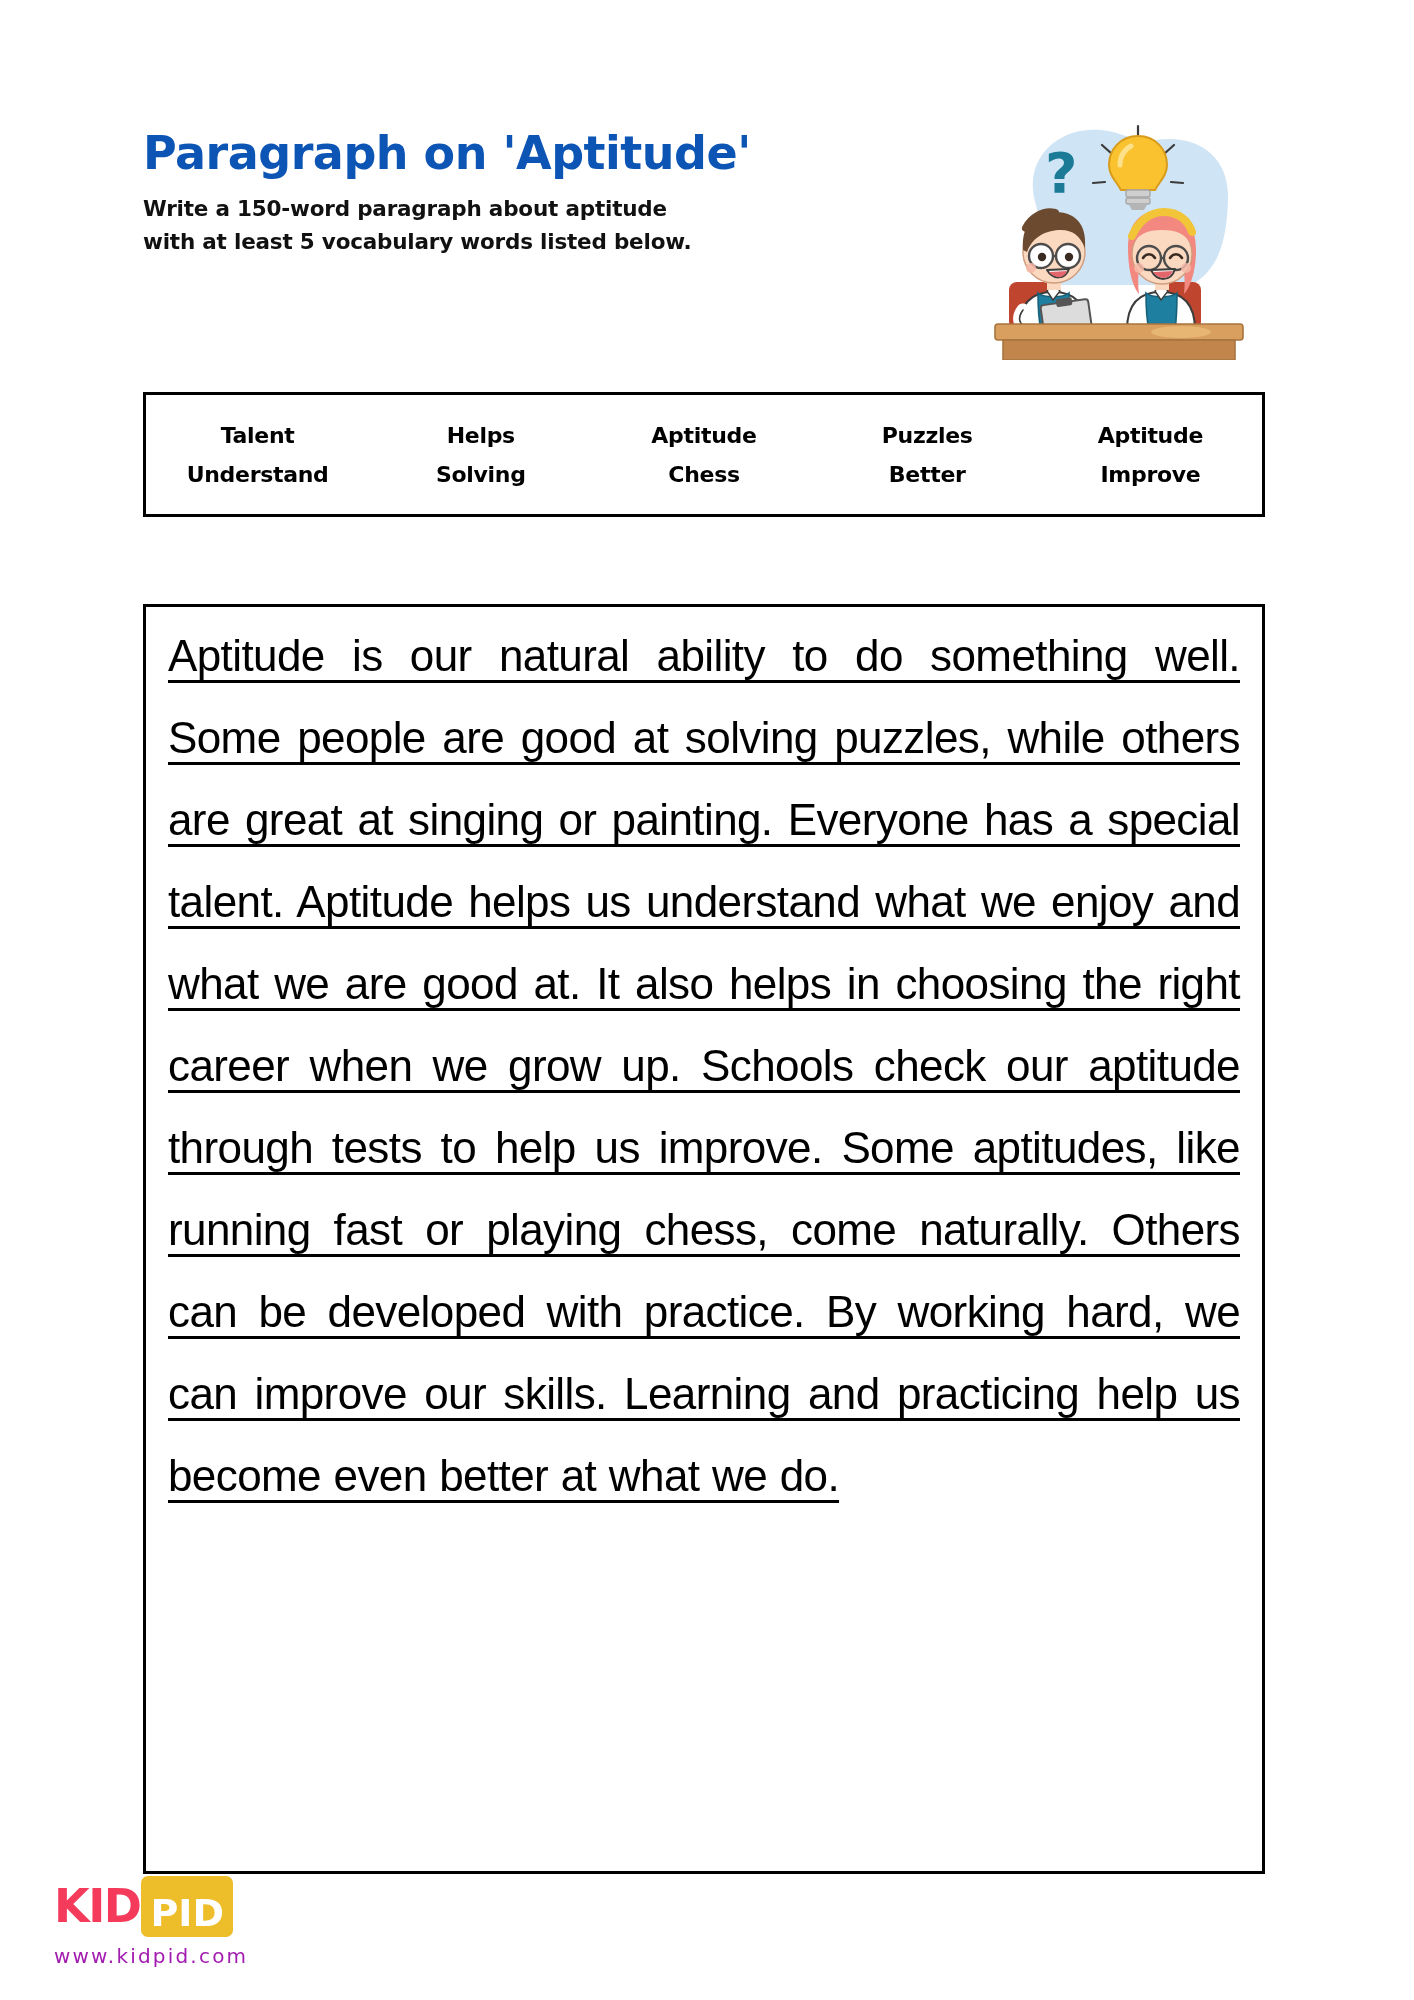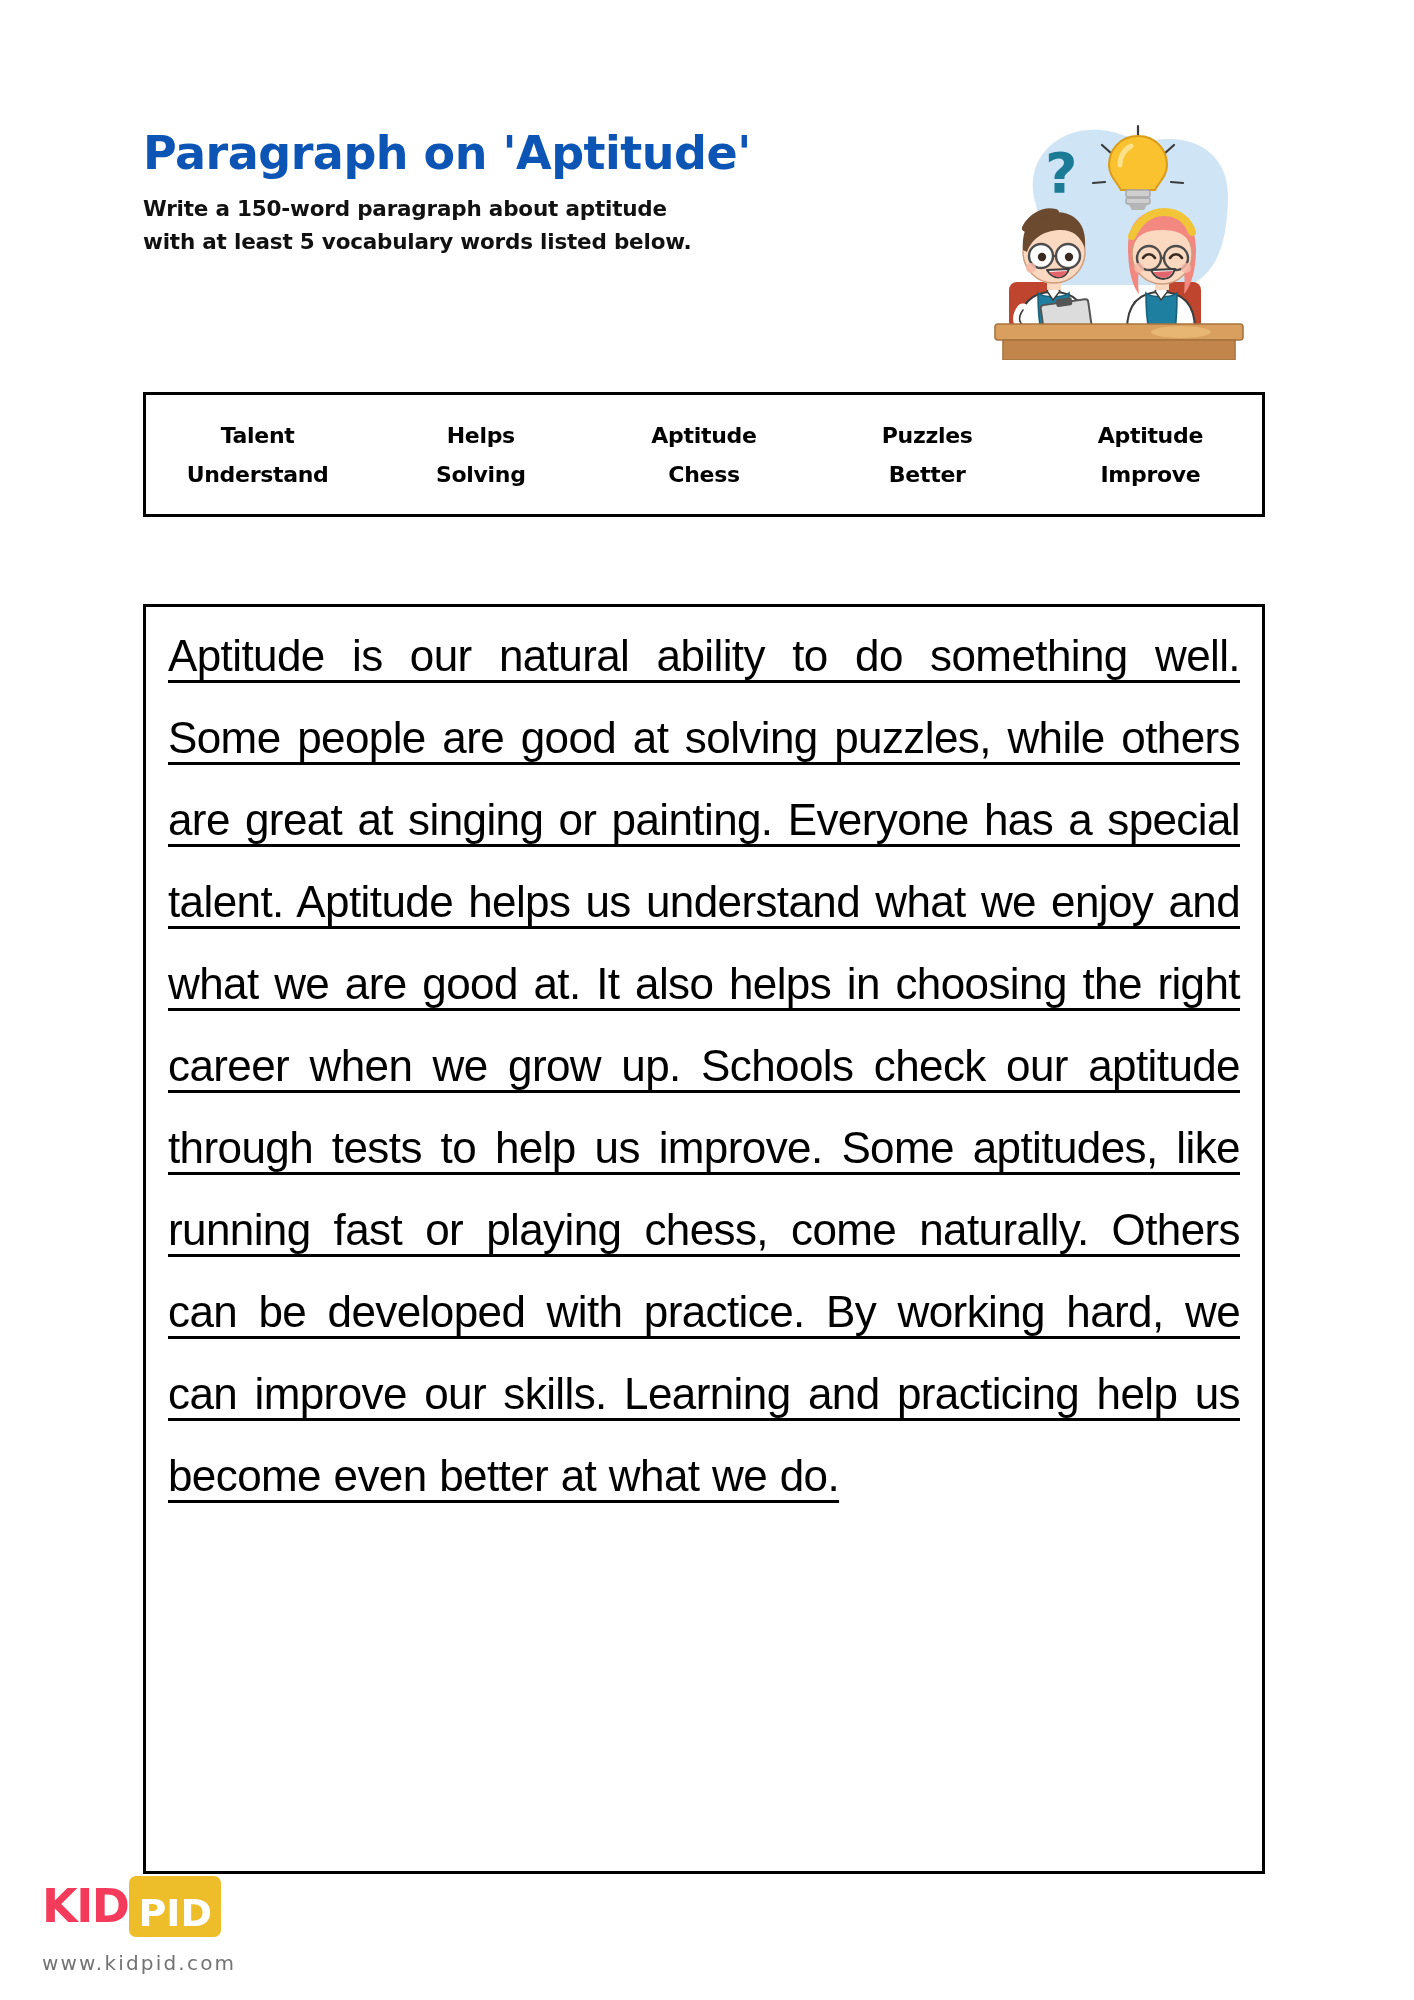--- a/index.html
+++ b/index.html
@@ -112,21 +112,21 @@
     text-decoration: underline;
     text-decoration-thickness: 3px;
     text-underline-offset: 9px;
     text-decoration-color: #000000;
     -webkit-text-decoration-line: underline;
   }
 
   
   .footer {
     position: absolute;
-    left: 4px;
+    left: 16px;
     top: 1880px;
     width: 1368px;
     height: 120px;
   }
   .logo-block {
     position: absolute;
     left: 38px;
     top: 0px;
   }
   .logo-mark {
@@ -150,23 +150,23 @@
     background: #edbd2a;
     border-radius: 7px;
     padding: 18px 9px 5px 9px;
     letter-spacing: 0px;
     line-height: 1;
     margin-left: 1px;
   }
   .logo-url {
     font-family: "DejaVu Sans", sans-serif;
     font-size: 20px;
-    color: #737373;
+    color: #a21caf;
     letter-spacing: 2.2px;
-    margin-top: 19px;
+    margin-top: 12px;
   }
   .footer-note {
     position: absolute;
     right: 56px;
     top: 12px;
     text-align: right;
     font-family: "DejaVu Serif", serif;
     font-size: 18.5px;
     color: #1a1a1a;
     line-height: 1.65;

